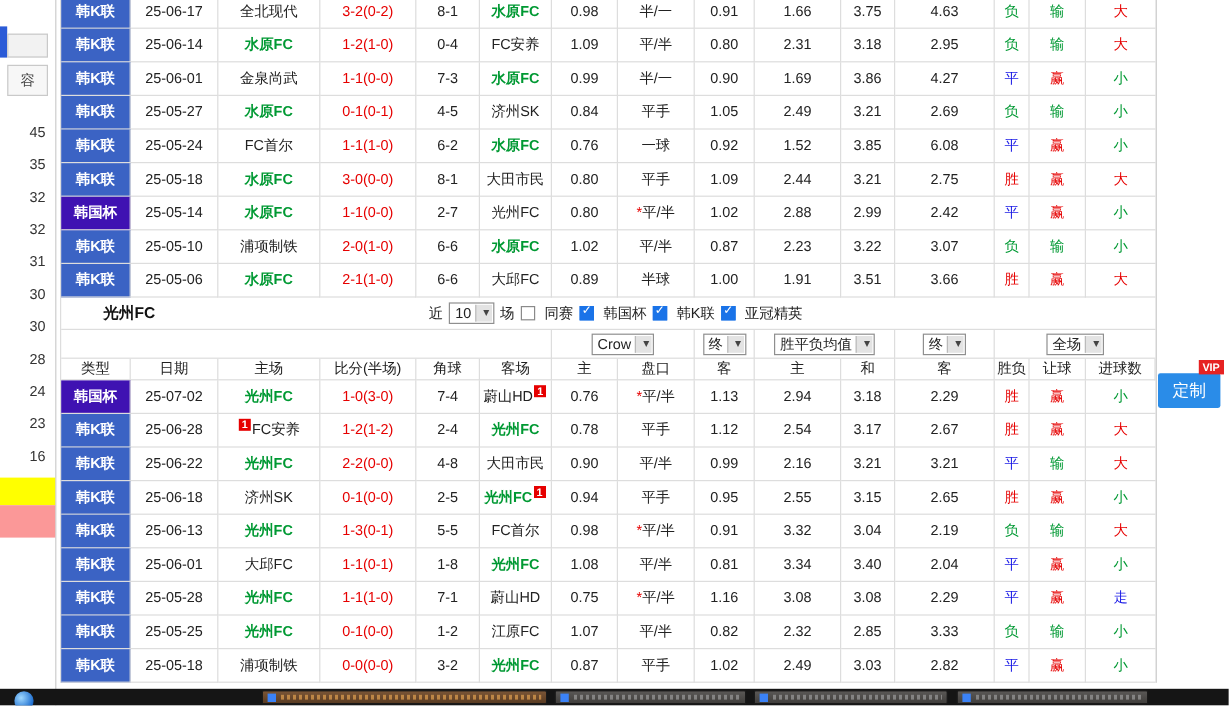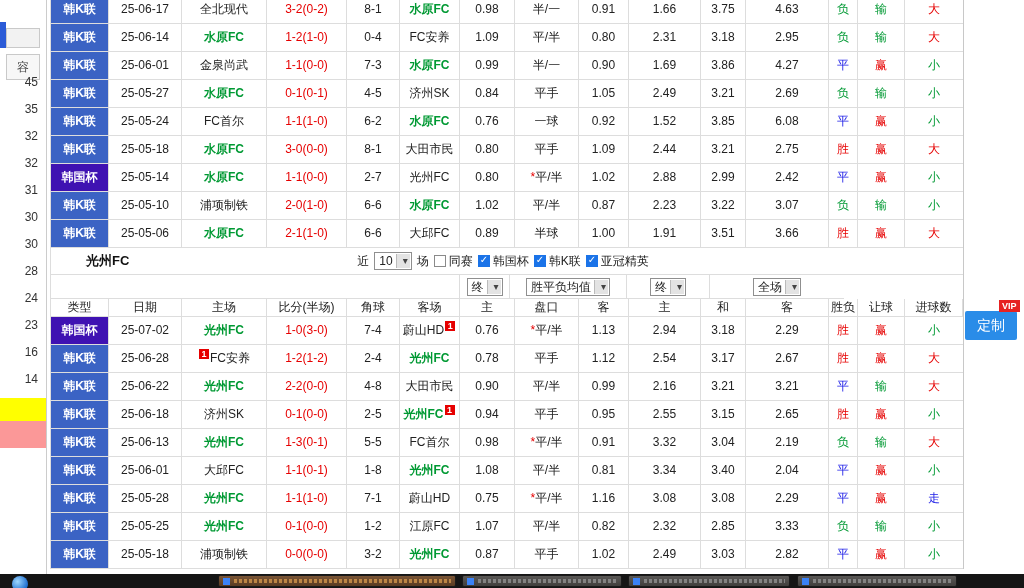--- a/index.html
+++ b/index.html
@@ -5,21 +5,21 @@
   html,body{margin:0;padding:0;}
   .screen{position:relative;width:1024px;height:588px;overflow:hidden;background:#fff;
           font-family:"Liberation Sans","DejaVu Sans",sans-serif;font-size:12px;color:#222;}
 
   
   .left-panel{position:absolute;left:0;top:0;width:46px;height:588px;background:#fff;border-right:1px solid #ccc;}
   .lp-tab{position:absolute;left:0;top:22px;width:6px;height:26px;background:#2b5bd7;}
   .lp-box{position:absolute;left:6px;top:28px;width:34px;height:20px;background:#f2f2f2;border:1px solid #c9c9c9;box-sizing:border-box;}
   .lp-box2{position:absolute;left:6px;top:54px;width:34px;height:26px;background:#f7f7f7;border:1px solid #c9c9c9;box-sizing:border-box;
            line-height:24px;text-align:center;color:#444;}
-  .lp-nums{position:absolute;top:69px;right:8px;text-align:center;color:#333;}
+  .lp-nums{position:absolute;top:97px;right:8px;text-align:center;color:#333;}
   .lp-nums div{height:27px;line-height:27px;}
   .lp-yellow{position:absolute;left:0;top:398px;width:46px;height:23px;background:#ffff00;}
   .lp-pink{position:absolute;left:0;top:421px;width:46px;height:27px;background:#fb9898;}
 
   
   .main{position:absolute;left:50px;top:0;width:914px;background:#fff;border-left:1px solid #ddd;border-right:1px solid #c8c8c8;box-sizing:border-box;}
   .tbl1wrap{margin-top:-4px;}
   .row{display:flex;height:28px;}
   .cell{box-sizing:border-box;border-right:1px solid #ddd;border-bottom:1px solid #ddd;
         line-height:27px;text-align:center;overflow:hidden;white-space:nowrap;}
@@ -42,21 +42,21 @@
   
   .summary{height:26px;line-height:25px;text-align:center;border-bottom:1px solid #ddd;}
   .summary .num{color:#e60000;}
   .summary .rate{display:inline-block;background:#00a651;color:#fff;padding:0 4px;height:17px;line-height:17px;margin:0 5px;vertical-align:1px;}
   .summary .blue{color:#0000ee;margin-left:4px;}
 
   
   .sec2-titlebar{height:26px;display:flex;align-items:center;border-bottom:1px solid #ddd;}
   .sec2-title{margin-left:35px;font-weight:bold;font-size:13px;color:#111;}
   .sec2-controls{margin-left:228px;display:flex;align-items:center;gap:5px;}
-  .cbwrap{display:flex;align-items:center;gap:3px;cursor:pointer;}
+  .cbwrap{display:flex;align-items:center;gap:8px;cursor:pointer;}
   .cb{display:inline-block;width:12px;height:12px;box-sizing:border-box;border:1px solid #8a8a8a;background:#fff;position:relative;}
   .cb.c-true{background:#1a73e8;border-color:#1a73e8;}
   .cb.c-true::after{content:"\2713";position:absolute;left:1px;top:-2px;color:#fff;font-size:10px;}
   .sel{display:inline-block;position:relative;box-sizing:border-box;border:1px solid #8f8f8f;background:#fff;
        height:18px;line-height:16px;padding:0 18px 0 4px;font-size:12px;color:#222;cursor:pointer;}
   .sel::before{content:"";position:absolute;right:1px;top:1px;width:13px;height:14px;background:#e3e3e3;border-left:1px solid #bbb;}
   .sel::after{content:"\25BE";position:absolute;right:3px;top:0;font-size:10px;color:#444;}
 
   .hdr-selects{display:flex;height:24px;}
   .hgroup{box-sizing:border-box;border-right:1px solid #ddd;border-bottom:1px solid #ddd;display:flex;align-items:center;justify-content:center;}
@@ -305,20 +305,23 @@
         </label>
         <label class="cbwrap">
           <span class="cb c-true"></span>
           <span>亚冠精英</span>
         </label>
       </div>
     </div>
 
     <div class="hdr-selects">
       <div class="hgroup g0"></div>
+      <div class="hgroup g1">
+        <span class="sel"><span>Crow</span></span>
+      </div>
       <div class="hgroup g2">
         <span class="sel"><span>终</span></span>
       </div>
       <div class="hgroup g3">
         <span class="sel"><span>胜平负均值</span></span>
       </div>
       <div class="hgroup g4">
         <span class="sel"><span>终</span></span>
       </div>
       <div class="hgroup g5">

